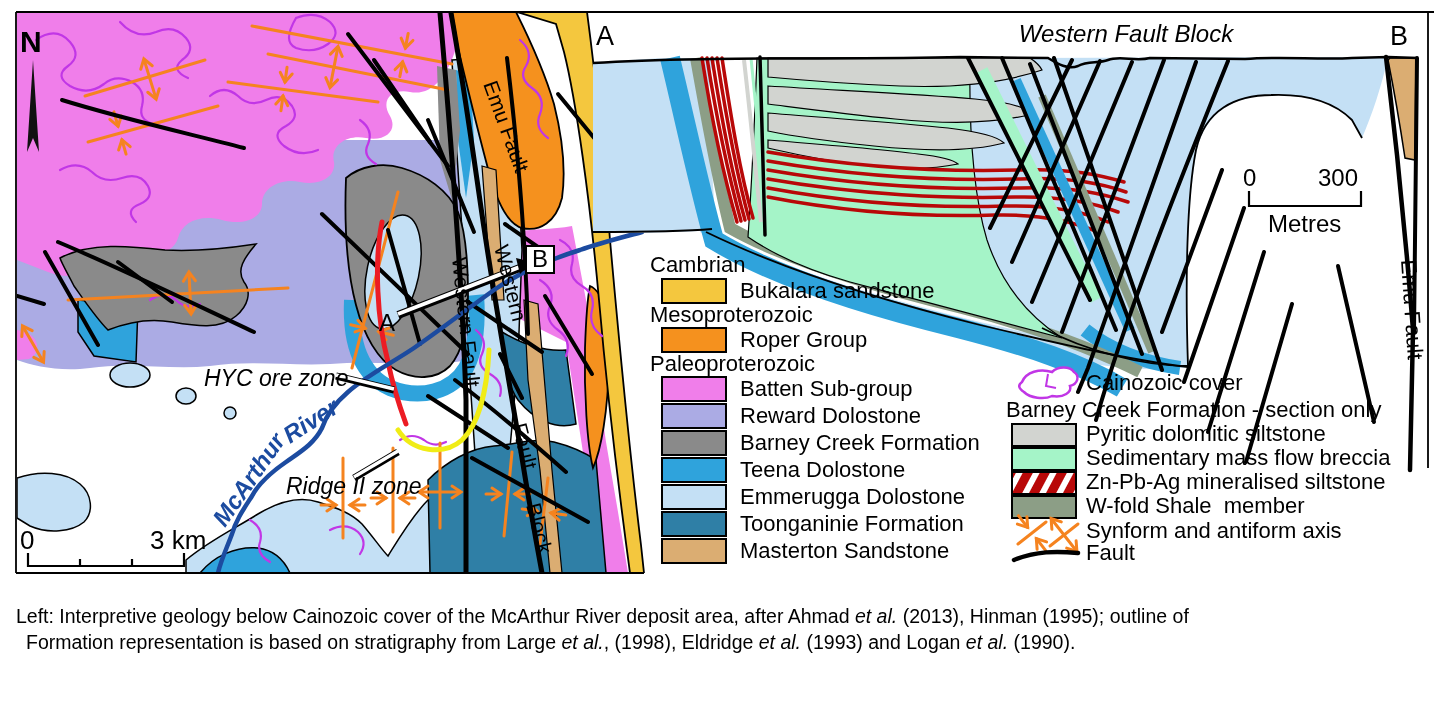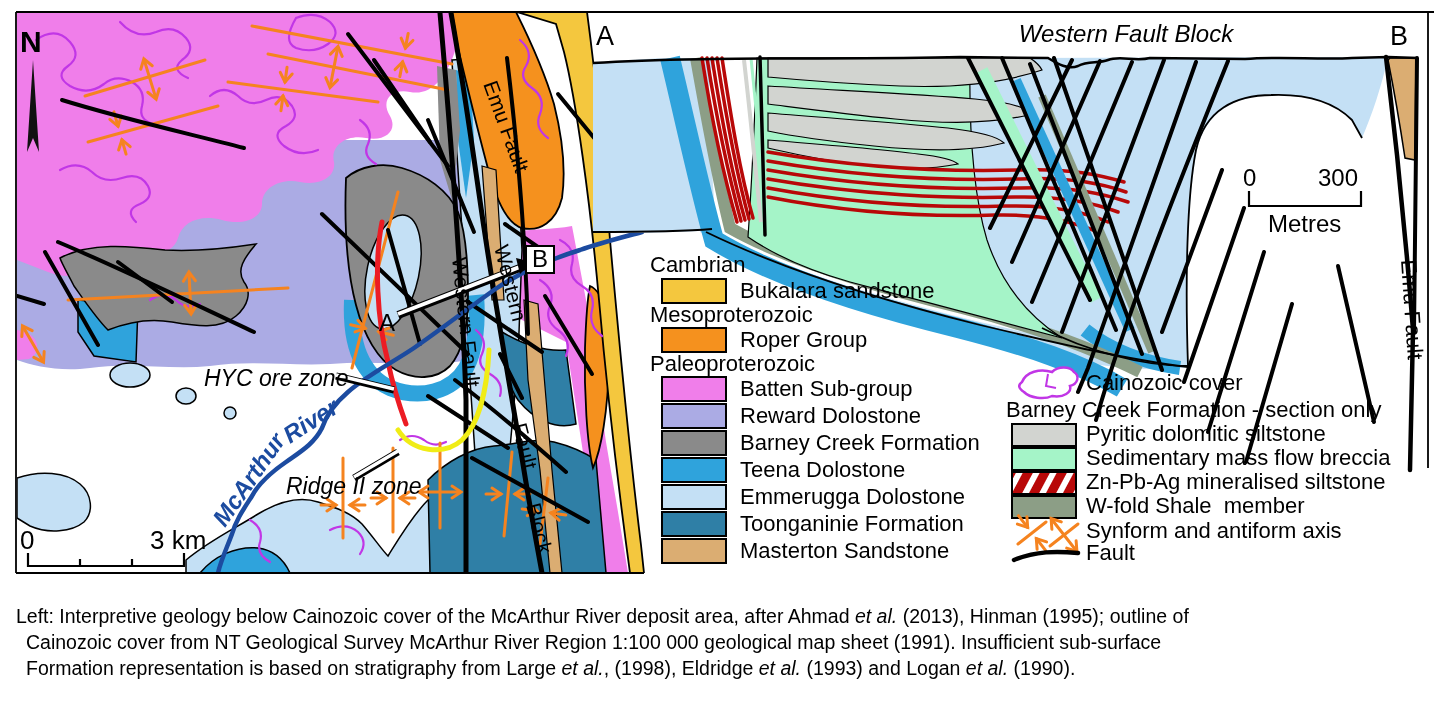--- a/index.html
+++ b/index.html
@@ -347,16 +347,15 @@
     </g>
     <text x="1086" y="538">Synform and antiform axis</text>
     <path d="M1014,560 C1036,551 1056,551 1078,553" fill="none" stroke-width="4.5" stroke-linecap="round" stroke="#000000"></path>
     <text x="1086" y="560">Fault</text>
   </g>
 </svg>
 
 
 <div class="caption">
   <div class="cap-line"><span>Left: Interpretive geology below Cainozoic cover of the McArthur River deposit area, after Ahmad </span><i>et al.</i><span> (2013), Hinman (1995); outline of</span></div>
-  <div class="cap-line ind"><span>Cainozoic cover from NT Geological Survey McArthur River Region 1:100 000 geological map sheet (1991). Insufficient sub-surface</span></div>
   <div class="cap-line ind"><span>Formation representation is based on stratigraphy from Large </span><i>et al.</i><span>, (1998), Eldridge </span><i>et al.</i><span> (1993) and Logan </span><i>et al.</i><span> (1990).</span></div>
 </div>
 </div>
 
 </body></html>

